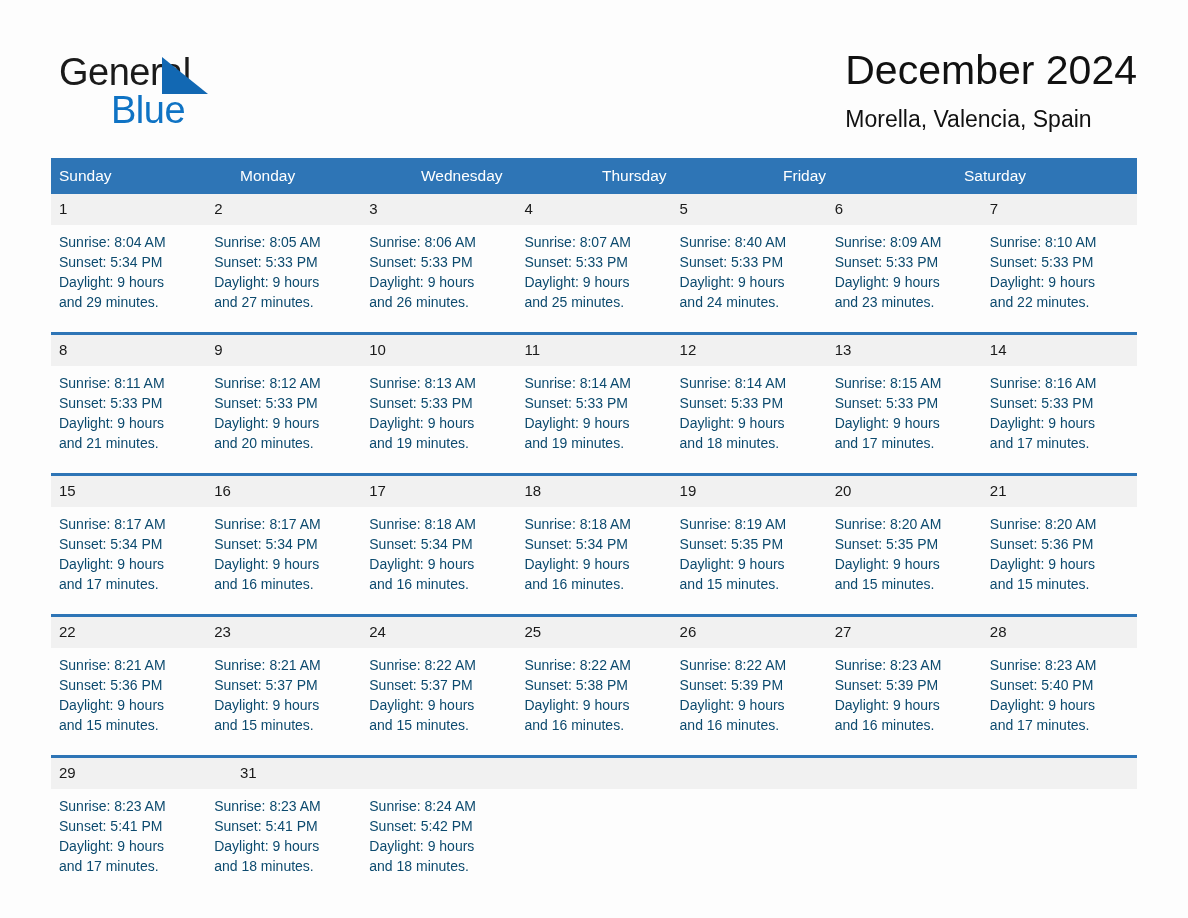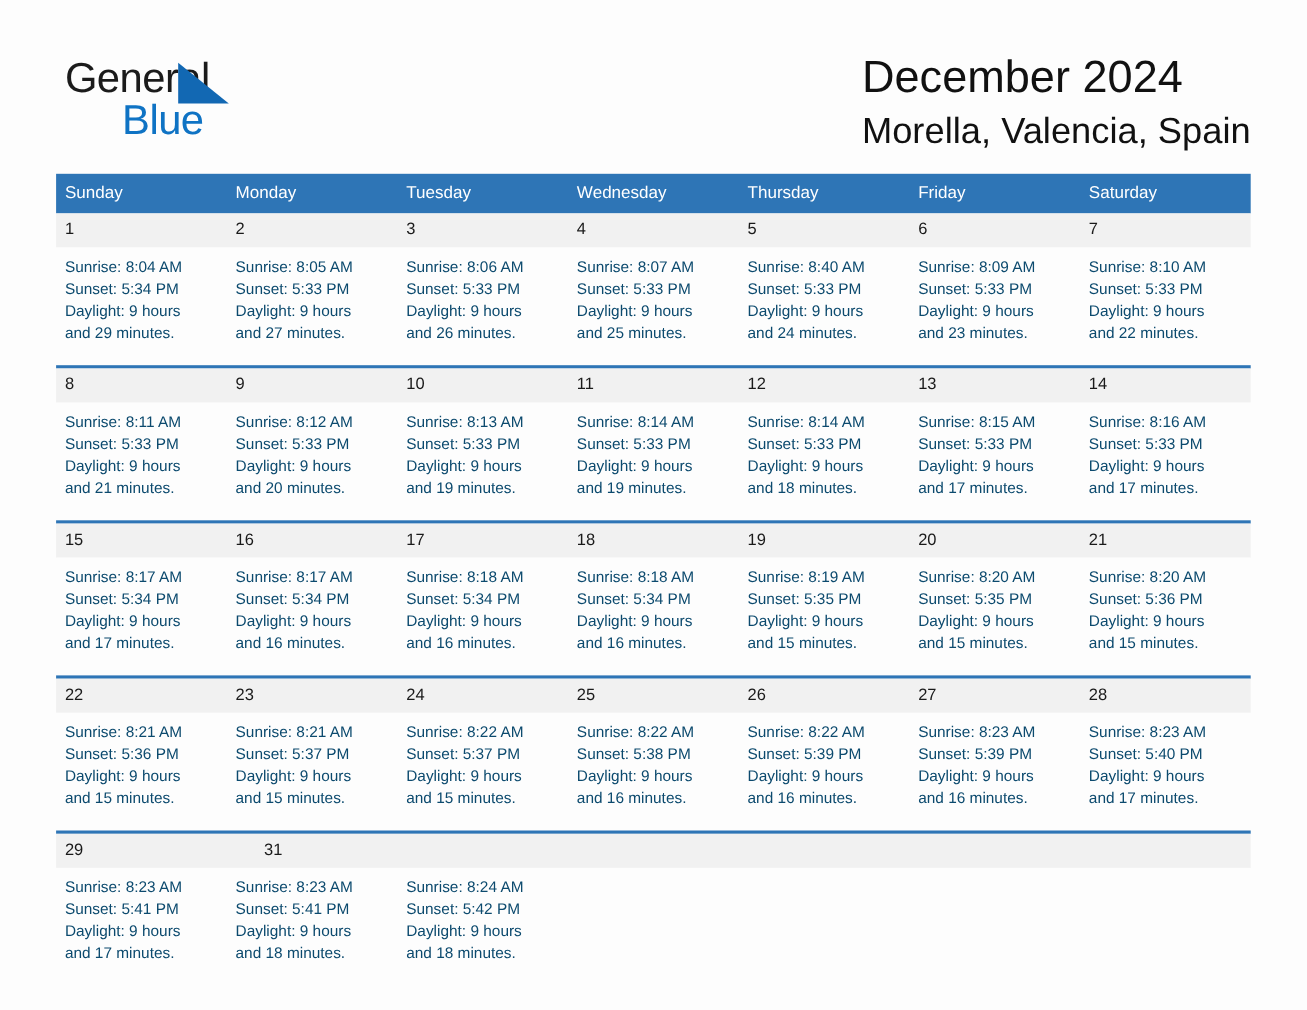--- a/index.html
+++ b/index.html
@@ -72,21 +72,21 @@
     top: 0;
   }
   .cal-title {
     font-size: 41px;
     line-height: 52px;
     font-weight: 400;
     color: #111;
     white-space: nowrap;
   }
   .cal-subtitle {
-    font-size: 33px;
+    font-size: 23px;
     line-height: 34px;
     font-weight: 400;
     color: #111;
     margin-top: 6px;
     white-space: nowrap;
   }
 
   
   .calendar {
     position: absolute;
@@ -170,21 +170,20 @@
       <div class="cal-subtitle">Morella, Valencia, Spain</div>
     </div>
 
   </div>
 
   <div class="calendar">
 
     <div class="weekday-row">
       <div class="weekday">Sunday</div>
       <div class="weekday">Monday</div>
-      <div class="weekday">Tuesday</div>
       <div class="weekday">Wednesday</div>
       <div class="weekday">Thursday</div>
       <div class="weekday">Friday</div>
       <div class="weekday">Saturday</div>
     </div>
 
     <div class="week-row first">
       <div class="daynum-band">
         <div class="daynum">1</div>
         <div class="daynum">2</div>

